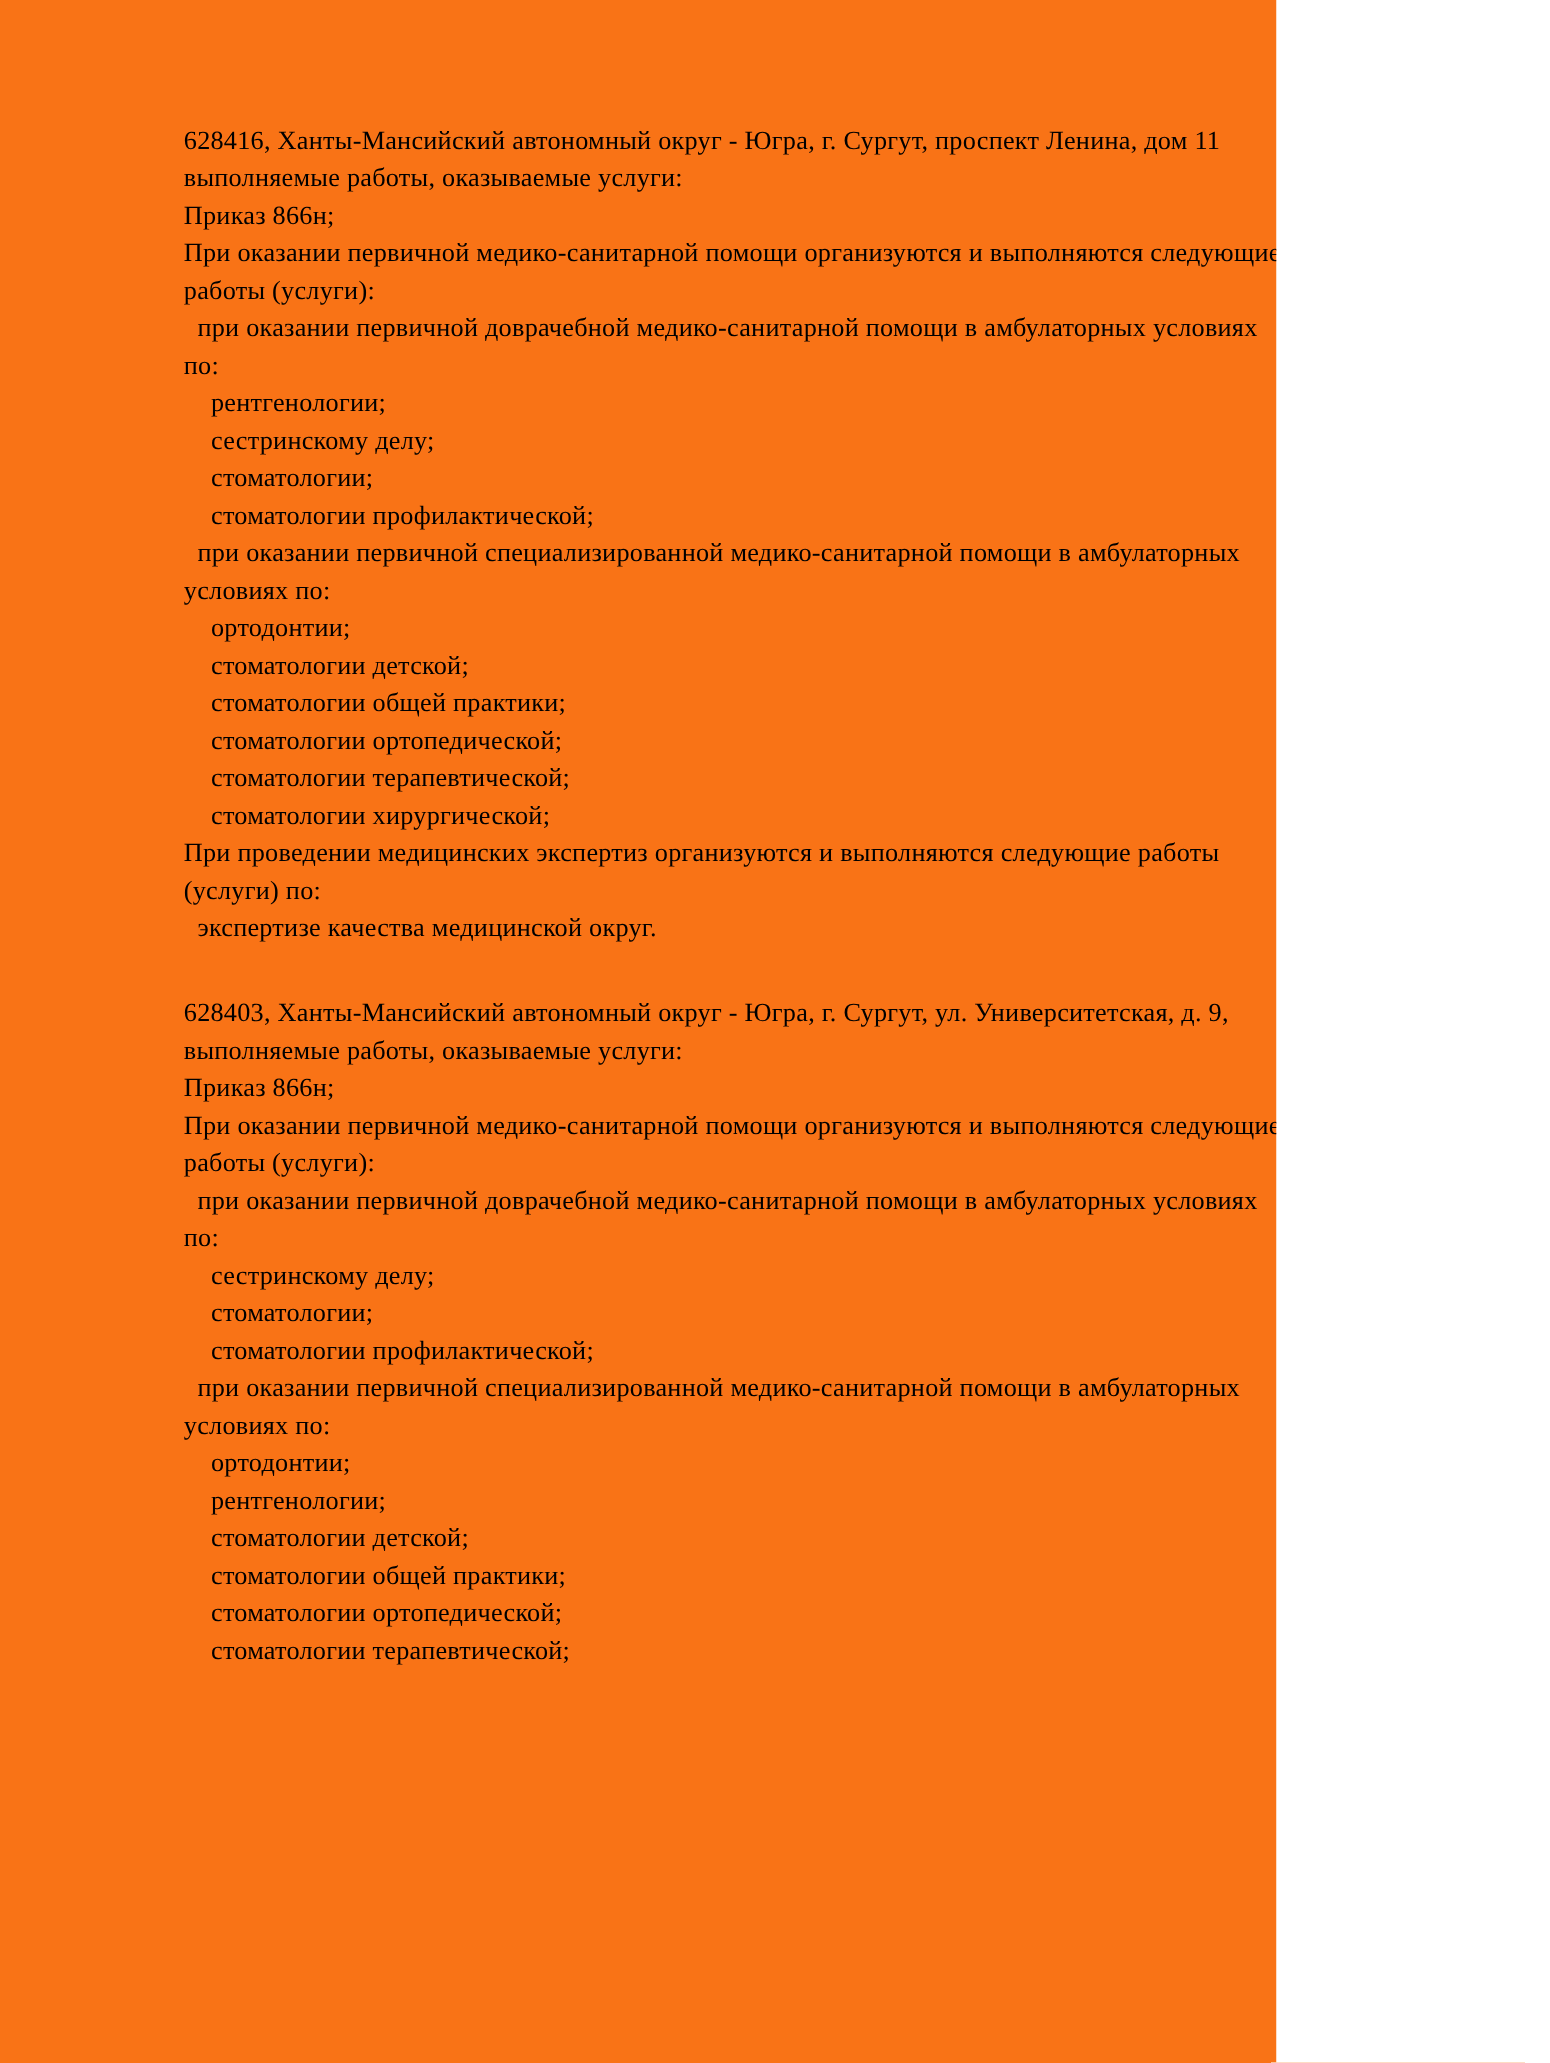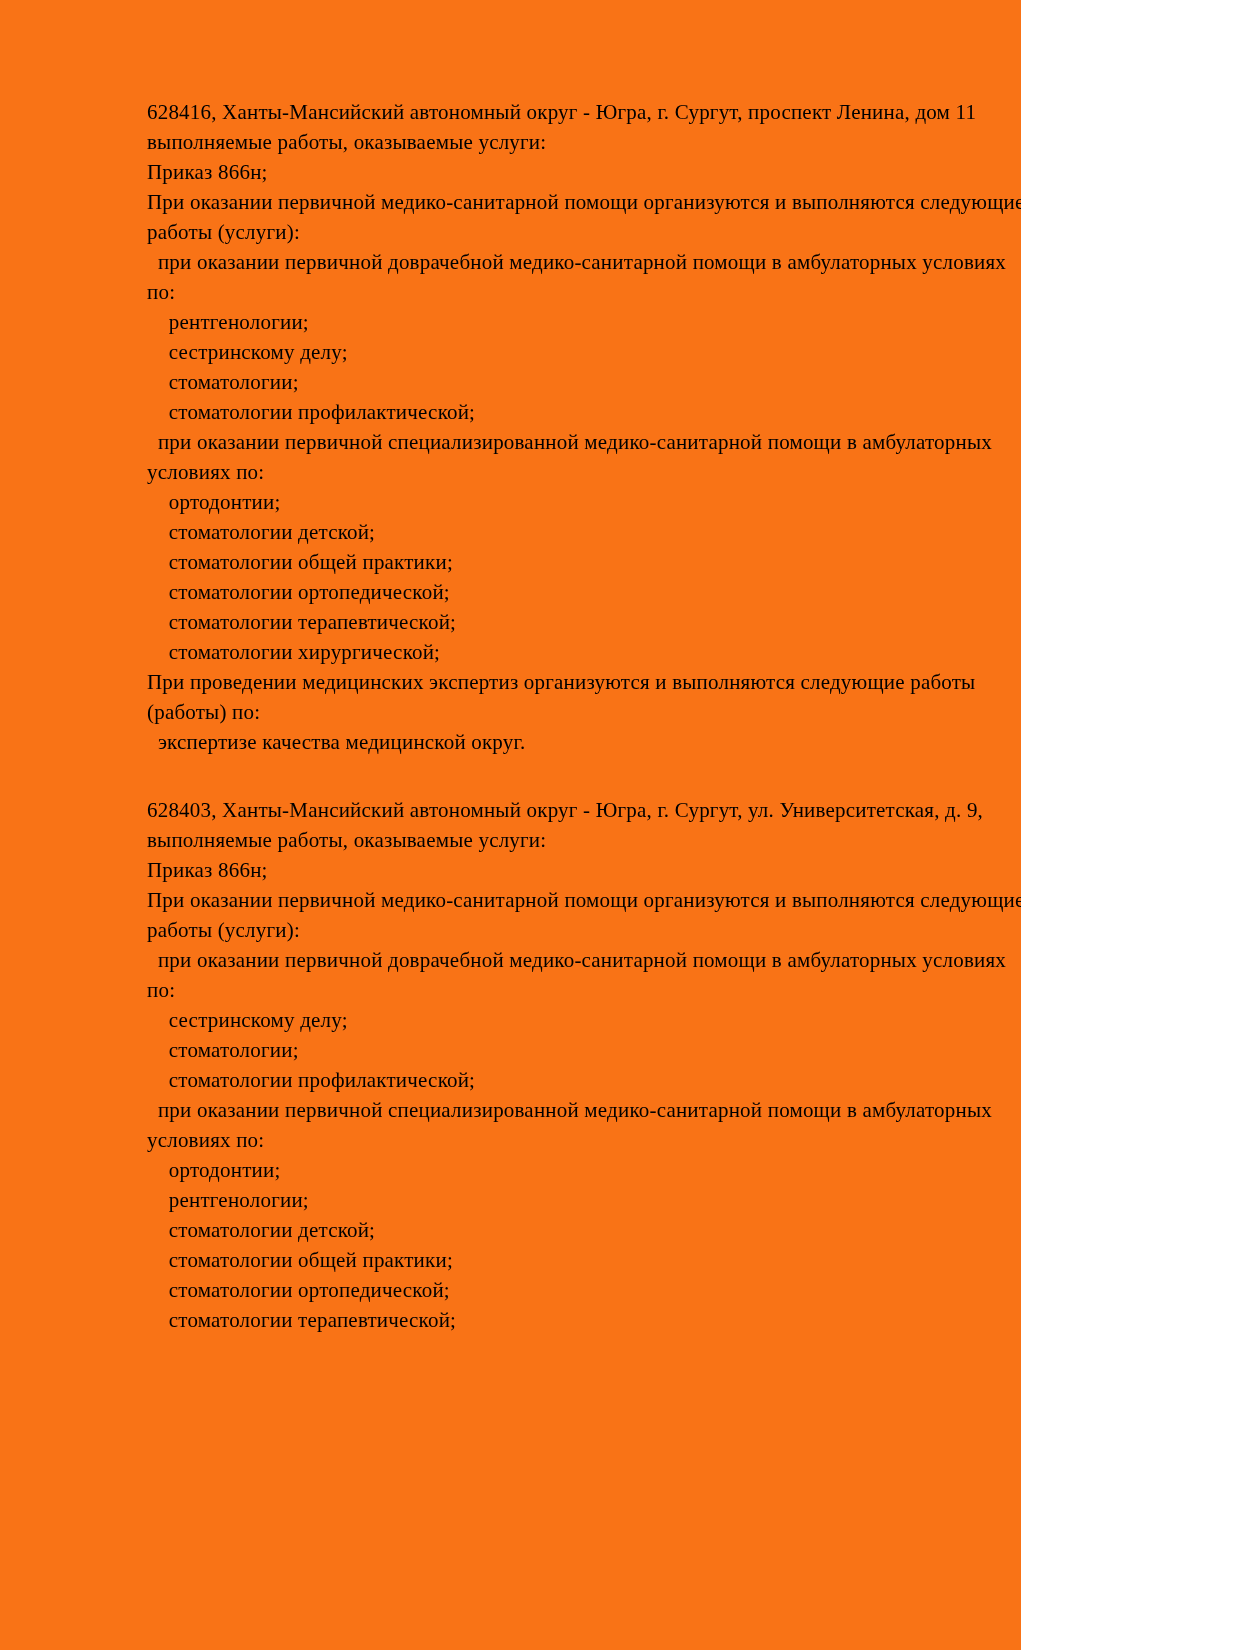--- a/index.html
+++ b/index.html
@@ -55,21 +55,21 @@
         <div class="line">    стоматологии профилактической;</div>
         <div class="line">  при оказании первичной специализированной медико-санитарной помощи в амбулаторных</div>
         <div class="line">условиях по:</div>
         <div class="line">    ортодонтии;</div>
         <div class="line">    стоматологии детской;</div>
         <div class="line">    стоматологии общей практики;</div>
         <div class="line">    стоматологии ортопедической;</div>
         <div class="line">    стоматологии терапевтической;</div>
         <div class="line">    стоматологии хирургической;</div>
         <div class="line">При проведении медицинских экспертиз организуются и выполняются следующие работы</div>
-        <div class="line">(работы) по:</div>
+        <div class="line">(услуги) по:</div>
         <div class="line">  экспертизе качества медицинской округ.</div>
       </section>
     <section class="block">
         <div class="line">628403, Ханты-Мансийский автономный округ - Югра, г. Сургут, ул. Университетская, д. 9,</div>
         <div class="line">выполняемые работы, оказываемые услуги:</div>
         <div class="line">Приказ 866н;</div>
         <div class="line">При оказании первичной медико-санитарной помощи организуются и выполняются следующие</div>
         <div class="line">работы (услуги):</div>
         <div class="line">  при оказании первичной доврачебной медико-санитарной помощи в амбулаторных условиях</div>
         <div class="line">по:</div>

